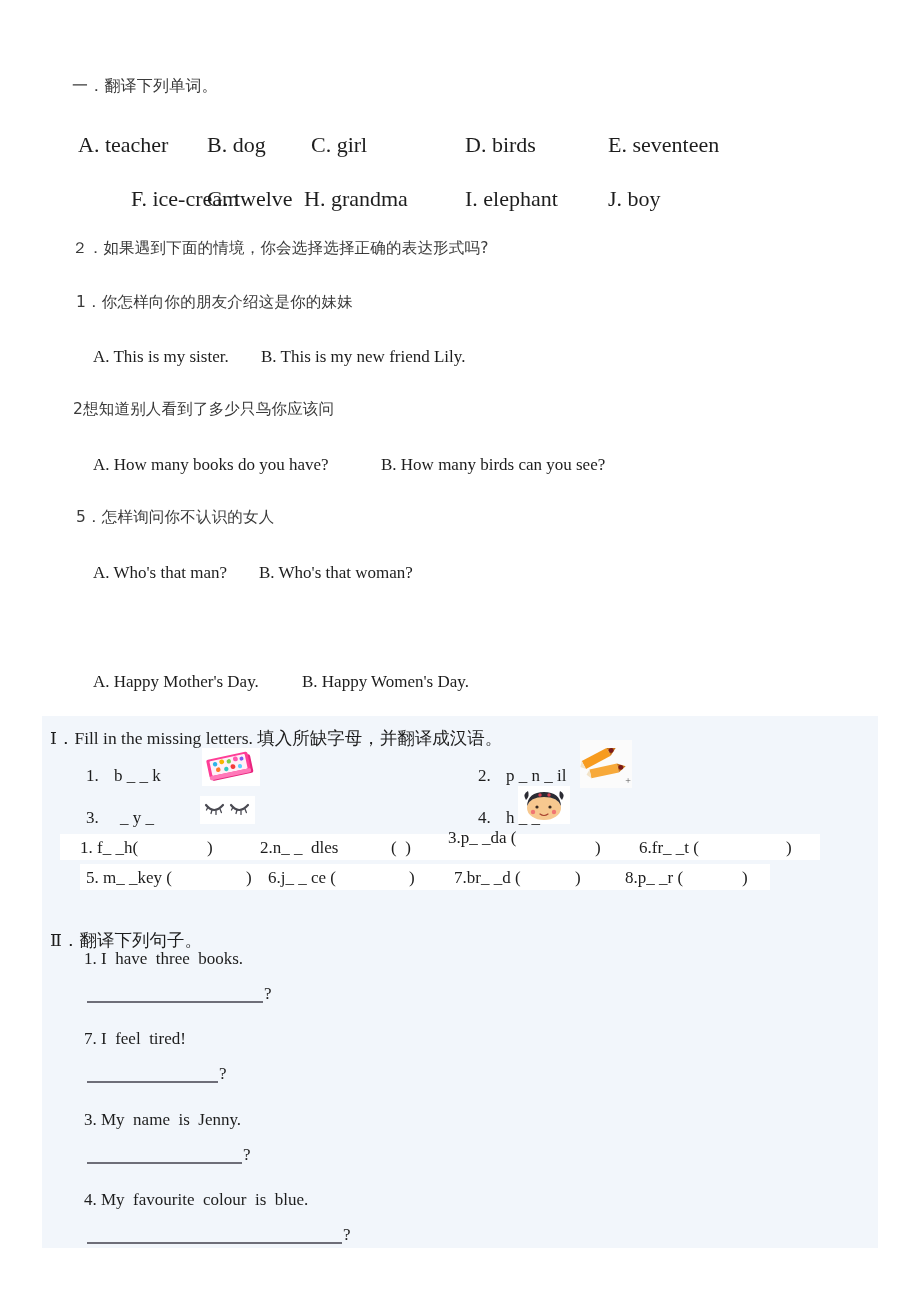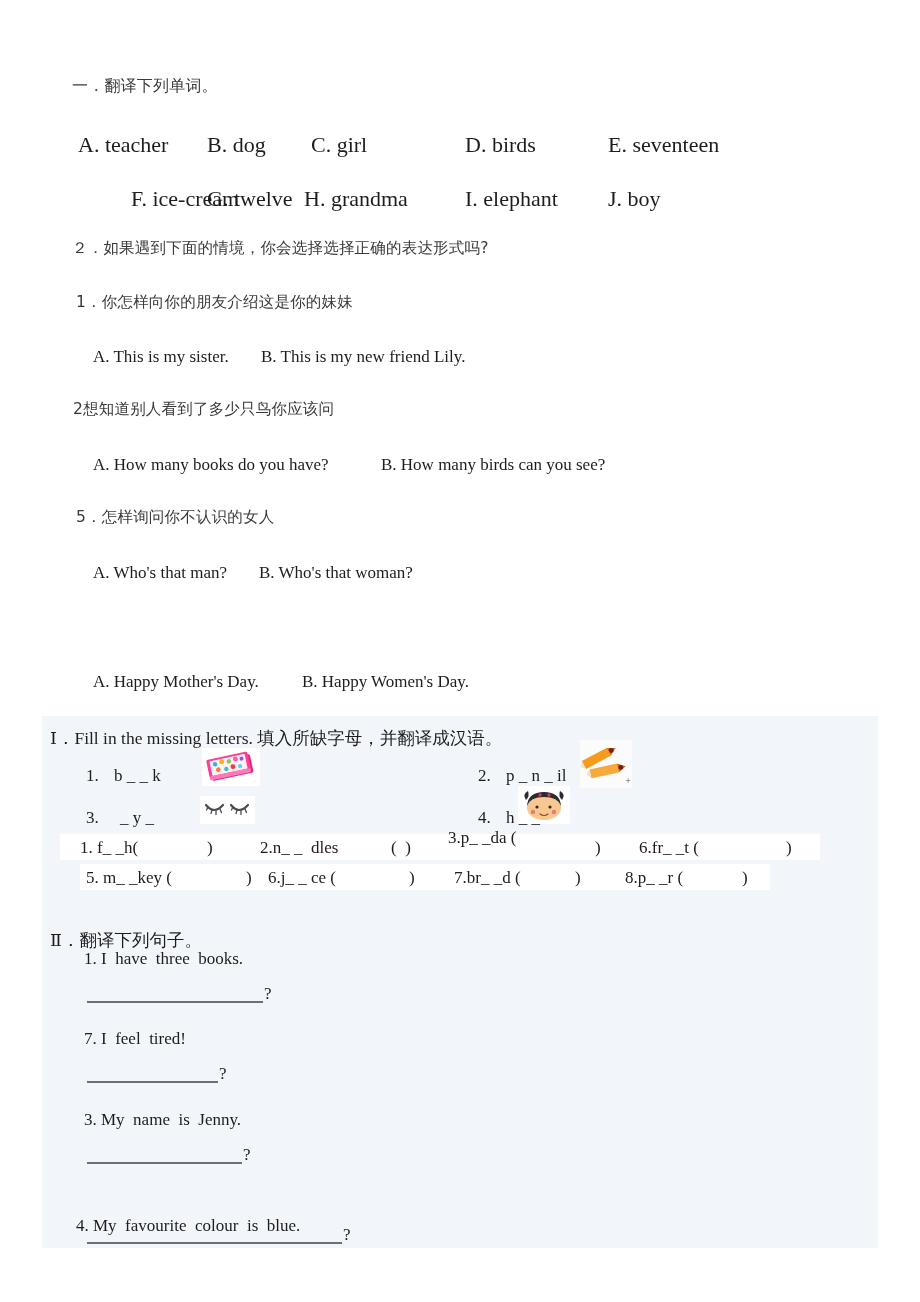--- a/index.html
+++ b/index.html
@@ -269,18 +269,18 @@
     <div class="fill-row" style="left:222px; top:268px;">?</div>
 
     <div class="fill-row" style="left:42px; top:313px;">7. I  feel  tired!</div>
     <div class="blank-line" style="left:45px; top:365px; width:131px;"></div>
     <div class="fill-row" style="left:177px; top:348px;">?</div>
 
     <div class="fill-row" style="left:42px; top:394px;">3. My  name  is  Jenny.</div>
     <div class="blank-line" style="left:45px; top:446px; width:155px;"></div>
     <div class="fill-row" style="left:201px; top:429px;">?</div>
 
-    <div class="fill-row" style="left:34px; top:474px;margin-top:26px;">4. My  favourite  colour  is  blue.</div>
+    <div class="fill-row" style="left:42px; top:474px;">4. My  favourite  colour  is  blue.</div>
     <div class="blank-line" style="left:45px; top:526px; width:255px;"></div>
     <div class="fill-row" style="left:301px; top:509px;">?</div>
 
   </div>
 </div>
 
 </body></html>

